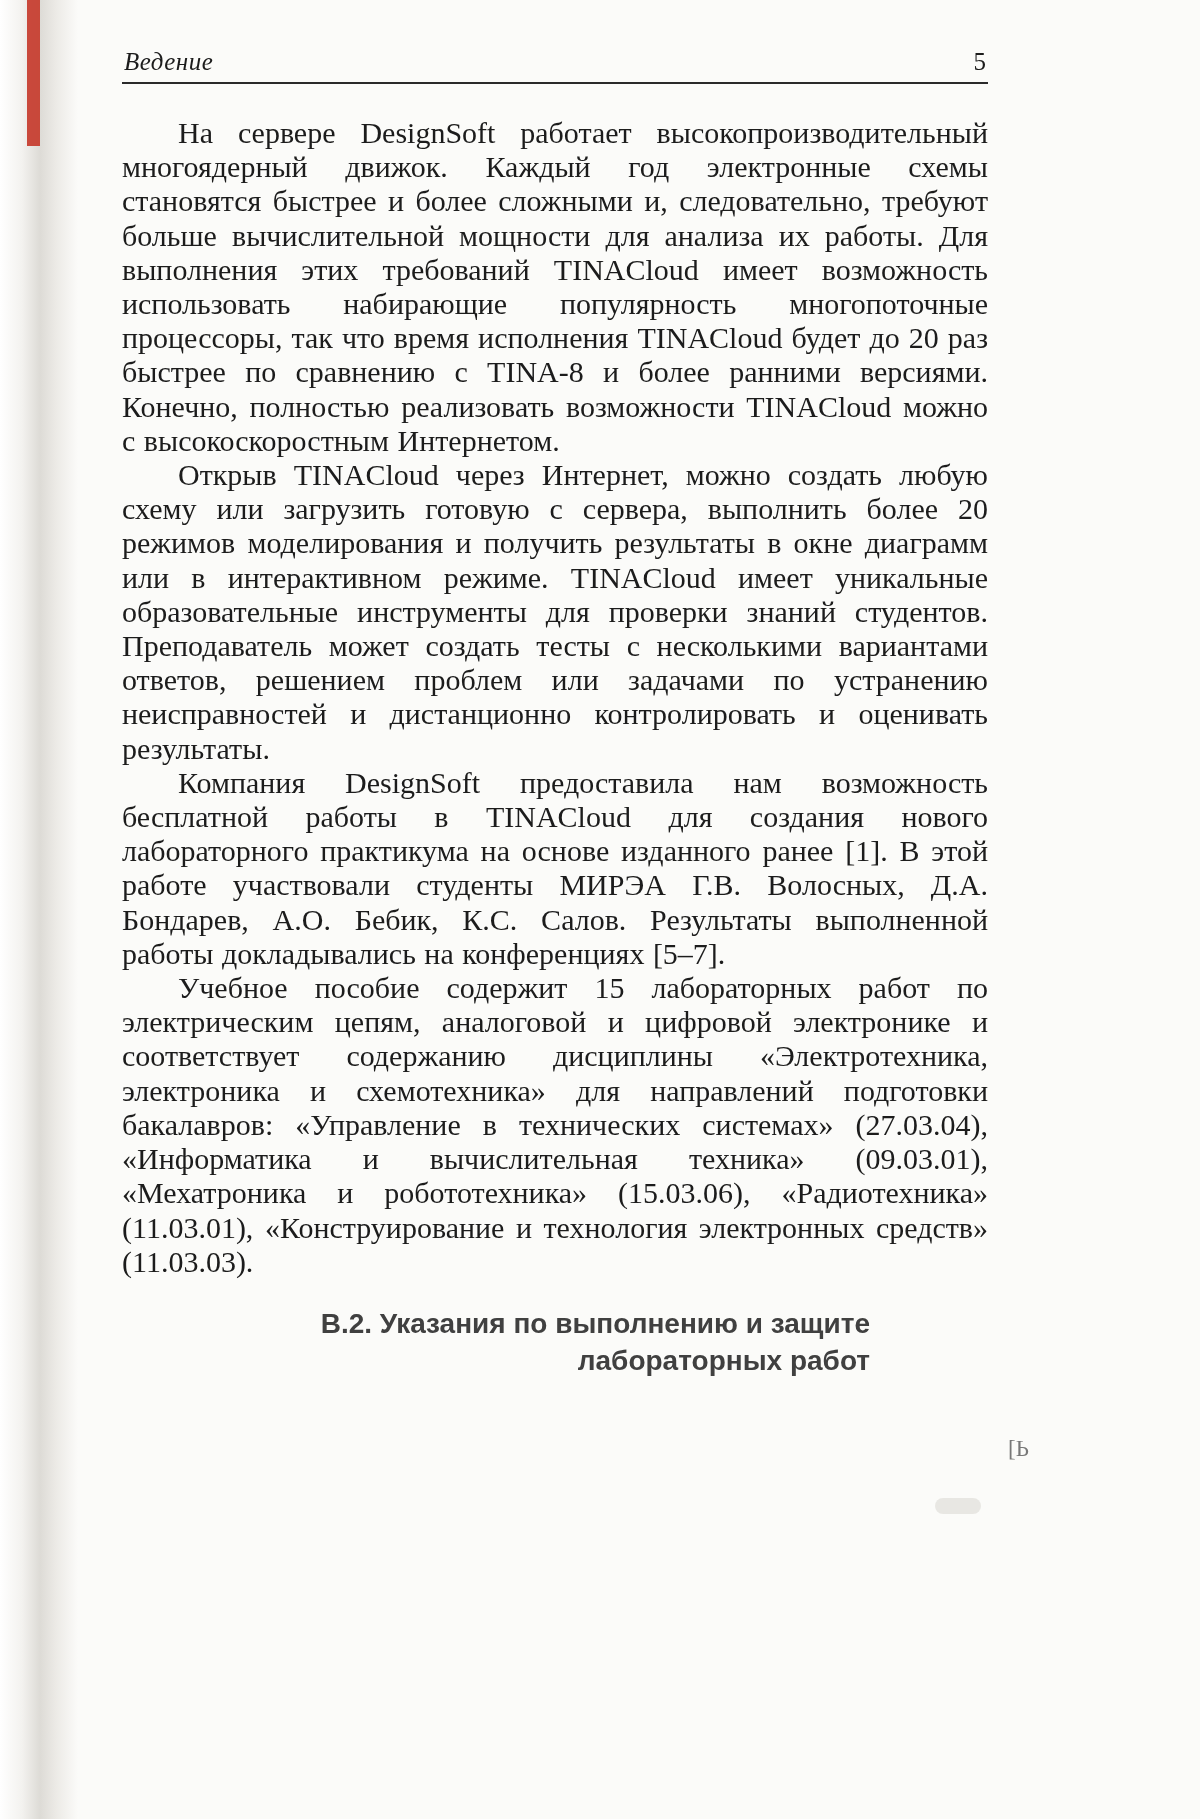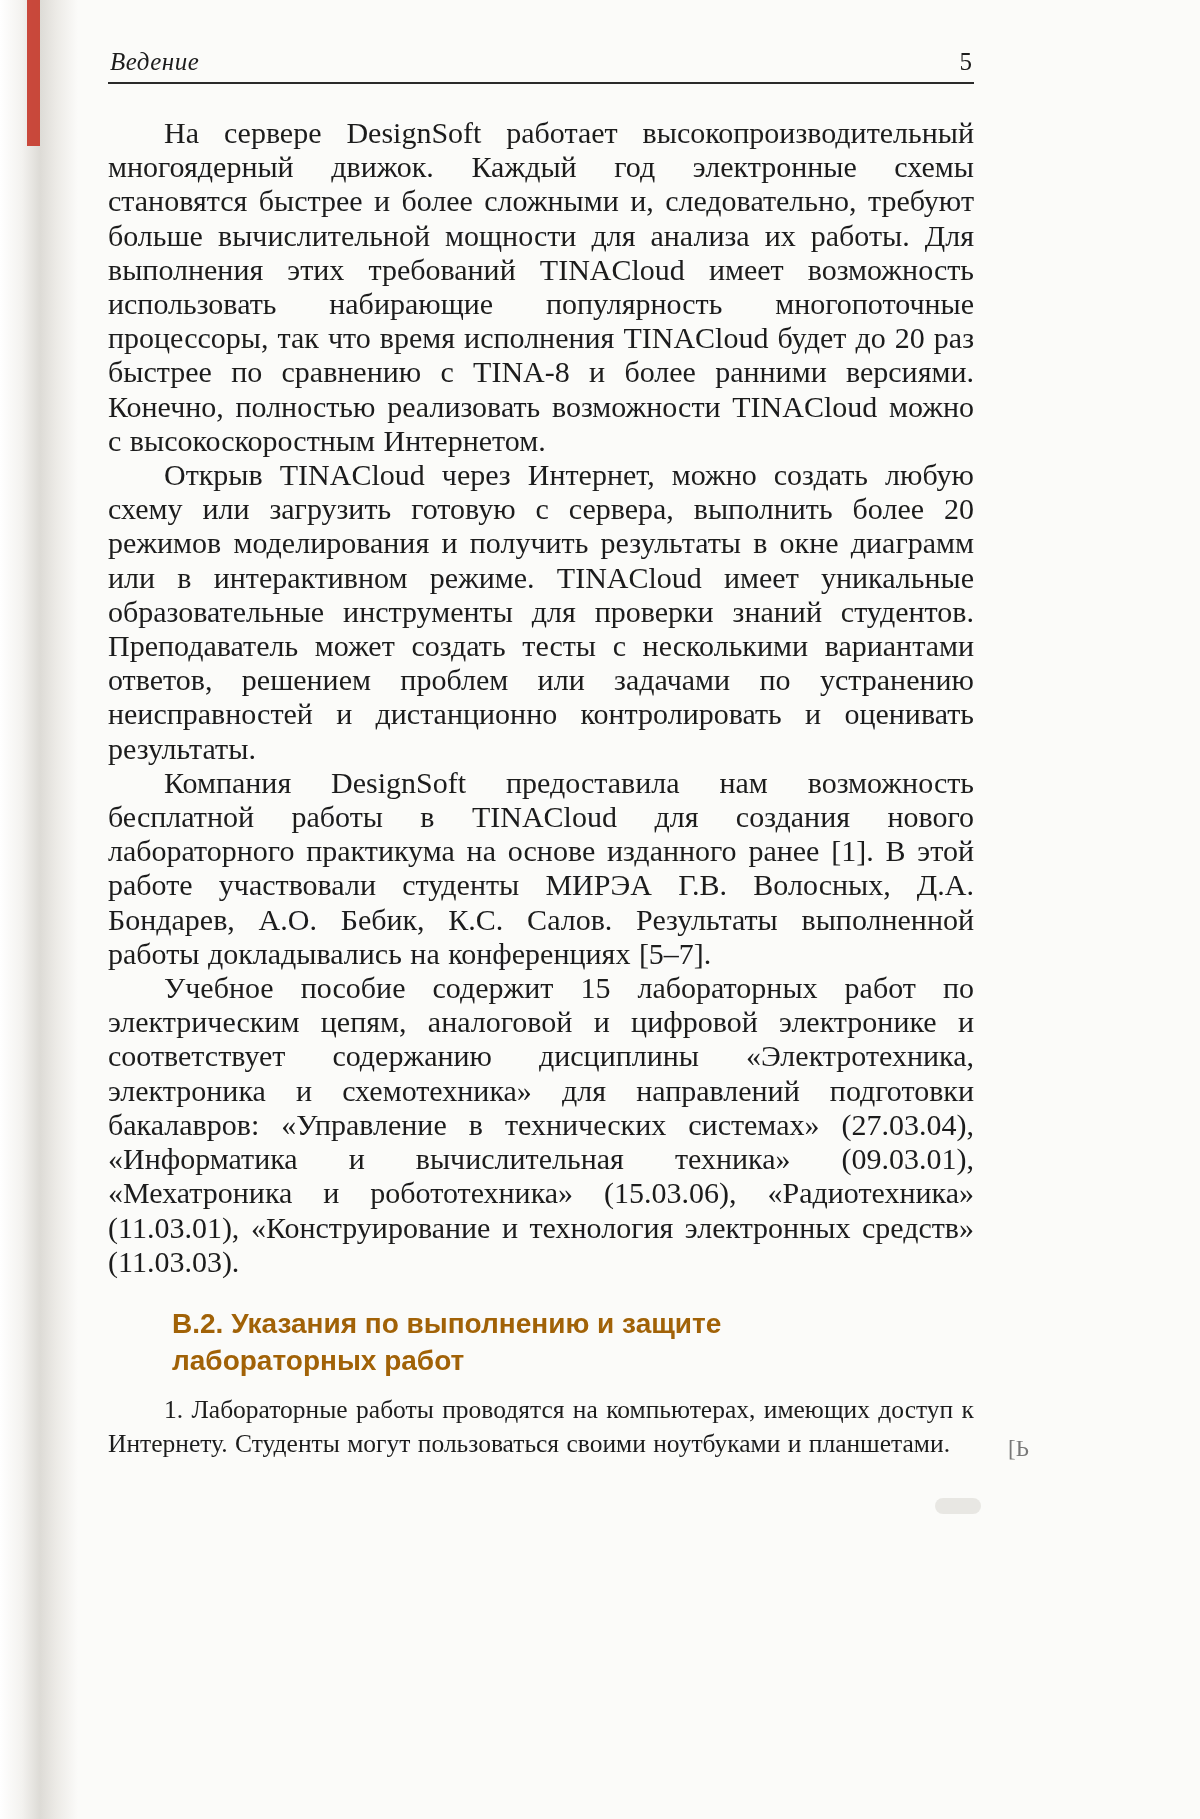--- a/index.html
+++ b/index.html
@@ -35,21 +35,21 @@
     position: absolute;
     left: 27px;
     top: 0;
     width: 13px;
     height: 146px;
     background: #c63b2d;
     opacity: 0.92;
   }
   .content {
     position: absolute;
-    left: 108px;
+    left: 122px;
     top: 48px;
     width: 866px;
   }
   .page-header {
     display: flex;
     justify-content: space-between;
     align-items: flex-end;
     padding: 0 2px 6px 2px;
     border-bottom: 2px solid #2a2a2a;
   }
@@ -72,24 +72,24 @@
   .body-text p {
     margin: 0;
     text-indent: 56px;
     word-spacing: 1px;
   }
   .section-heading {
     font-family: "Liberation Sans", "DejaVu Sans", sans-serif;
     font-weight: bold;
     font-size: 28px;
     line-height: 37px;
-    color: #a16207;
-    margin: 26px 0 14px 64px;
+    color: #404040;
+    margin: 26px 0 14px 88px;
     max-width: 660px;
-    text-align: left;
+    text-align: right;
   }
   .closing-text {
     font-size: 25.5px;
     line-height: 34.2px;
     text-align: justify;
     hyphens: auto;
     -webkit-hyphens: auto;
   }
   .closing-text p {
     margin: 0;
@@ -133,23 +133,20 @@
 
     <div class="body-text">
       <p>На сервере DesignSoft работает высокопроизводительный многоядерный движок. Каждый год электронные схемы становятся быстрее и более сложными и, следовательно, требуют больше вычислительной мощности для анализа их работы. Для выполнения этих требований TINACloud имеет возможность использовать набирающие популярность многопоточные процессоры, так что время исполнения TINACloud будет до 20 раз быстрее по сравнению с TINA-8 и более ранними версиями. Конечно, полностью реализовать возможности TINACloud можно с высокоскоростным Интернетом.</p>
       <p>Открыв TINACloud через Интернет, можно создать любую схему или загрузить готовую с сервера, выполнить более 20 режимов моделирования и получить результаты в окне диаграмм или в интерактивном режиме. TINACloud имеет уникальные образовательные инструменты для проверки знаний студентов. Преподаватель может создать тесты с несколькими вариантами ответов, решением проблем или задачами по устранению неисправностей и дистанционно контролировать и оценивать результаты.</p>
       <p>Компания DesignSoft предоставила нам возможность бесплатной работы в TINACloud для создания нового лабораторного практикума на основе изданного ранее [1]. В этой работе участвовали студенты МИРЭА Г.В. Волосных, Д.А. Бондарев, А.О. Бебик, К.С. Салов. Результаты выполненной работы докладывались на конференциях [5–7].</p>
       <p>Учебное пособие содержит 15 лабораторных работ по электрическим цепям, аналоговой и цифровой электронике и соответствует содержанию дисциплины «Электротехника, электроника и схемотехника» для направлений подготовки бакалавров: «Управление в технических системах» (27.03.04), «Информатика и вычислительная техника» (09.03.01), «Мехатроника и робототехника» (15.03.06), «Радиотехника» (11.03.01), «Конструирование и технология электронных средств» (11.03.03).</p>
     </div>
 
     <h2 class="section-heading">В.2. Указания по выполнению и защите лабораторных работ</h2>
 
-    <div class="closing-text">
-      <p>1. Лабораторные работы проводятся на компьютерах, имеющих доступ к Интернету. Студенты могут пользоваться своими ноутбуками и планшетами.</p>
-    </div>
 
   </div>
 
   <span class="margin-artifact">[Ь</span>
 
   <div class="smudge"></div>
 
 </div>
 
 </body></html>

